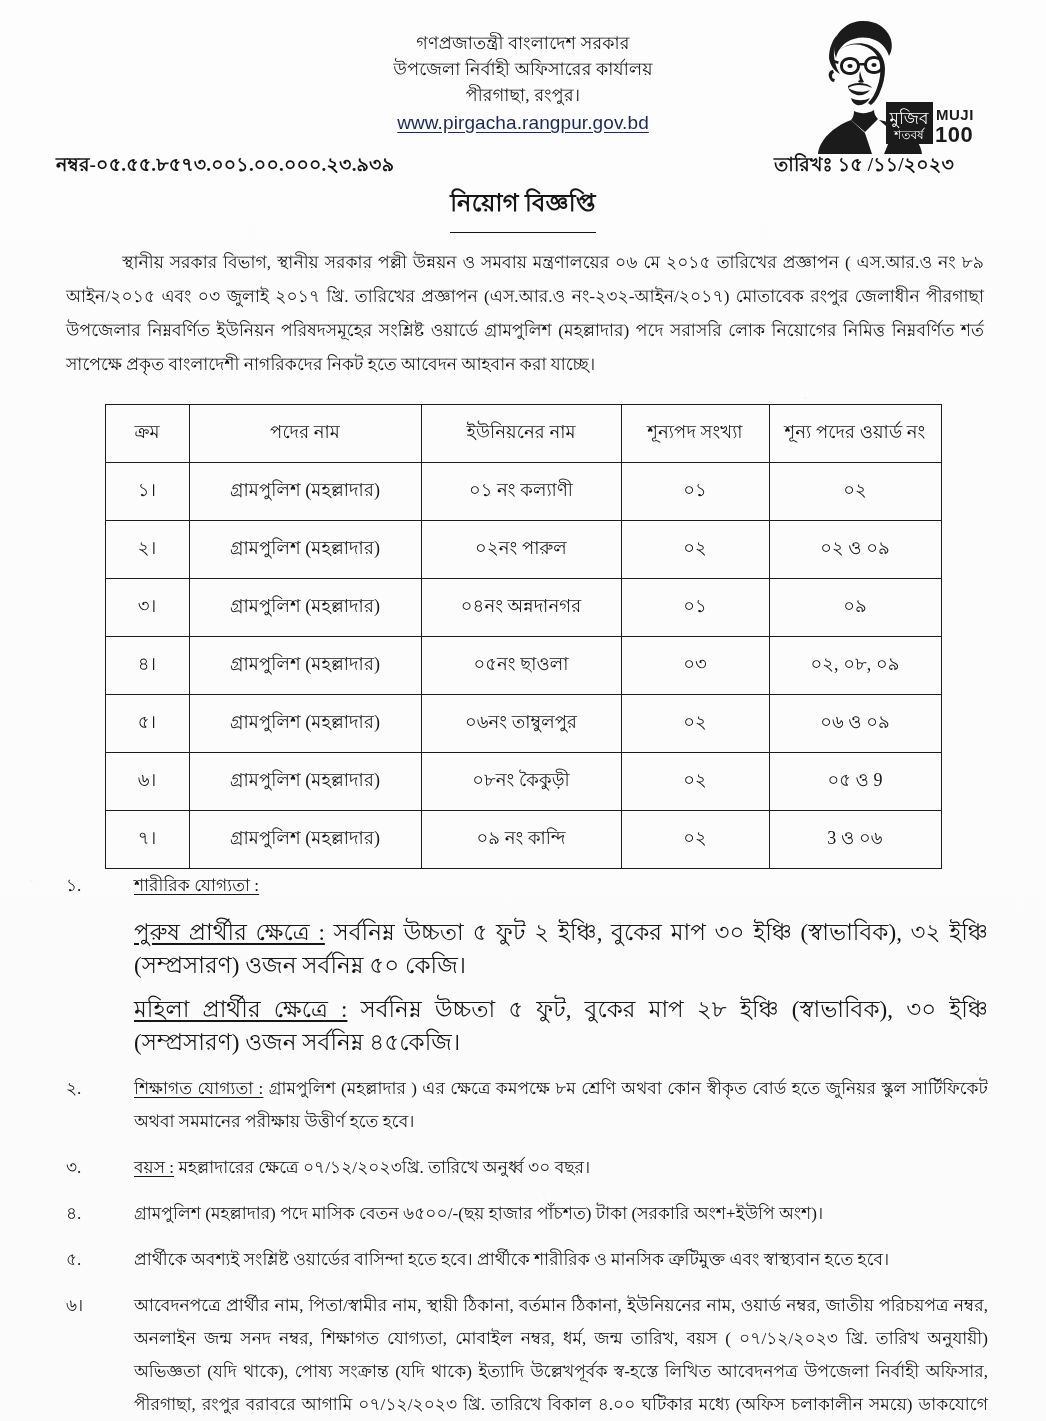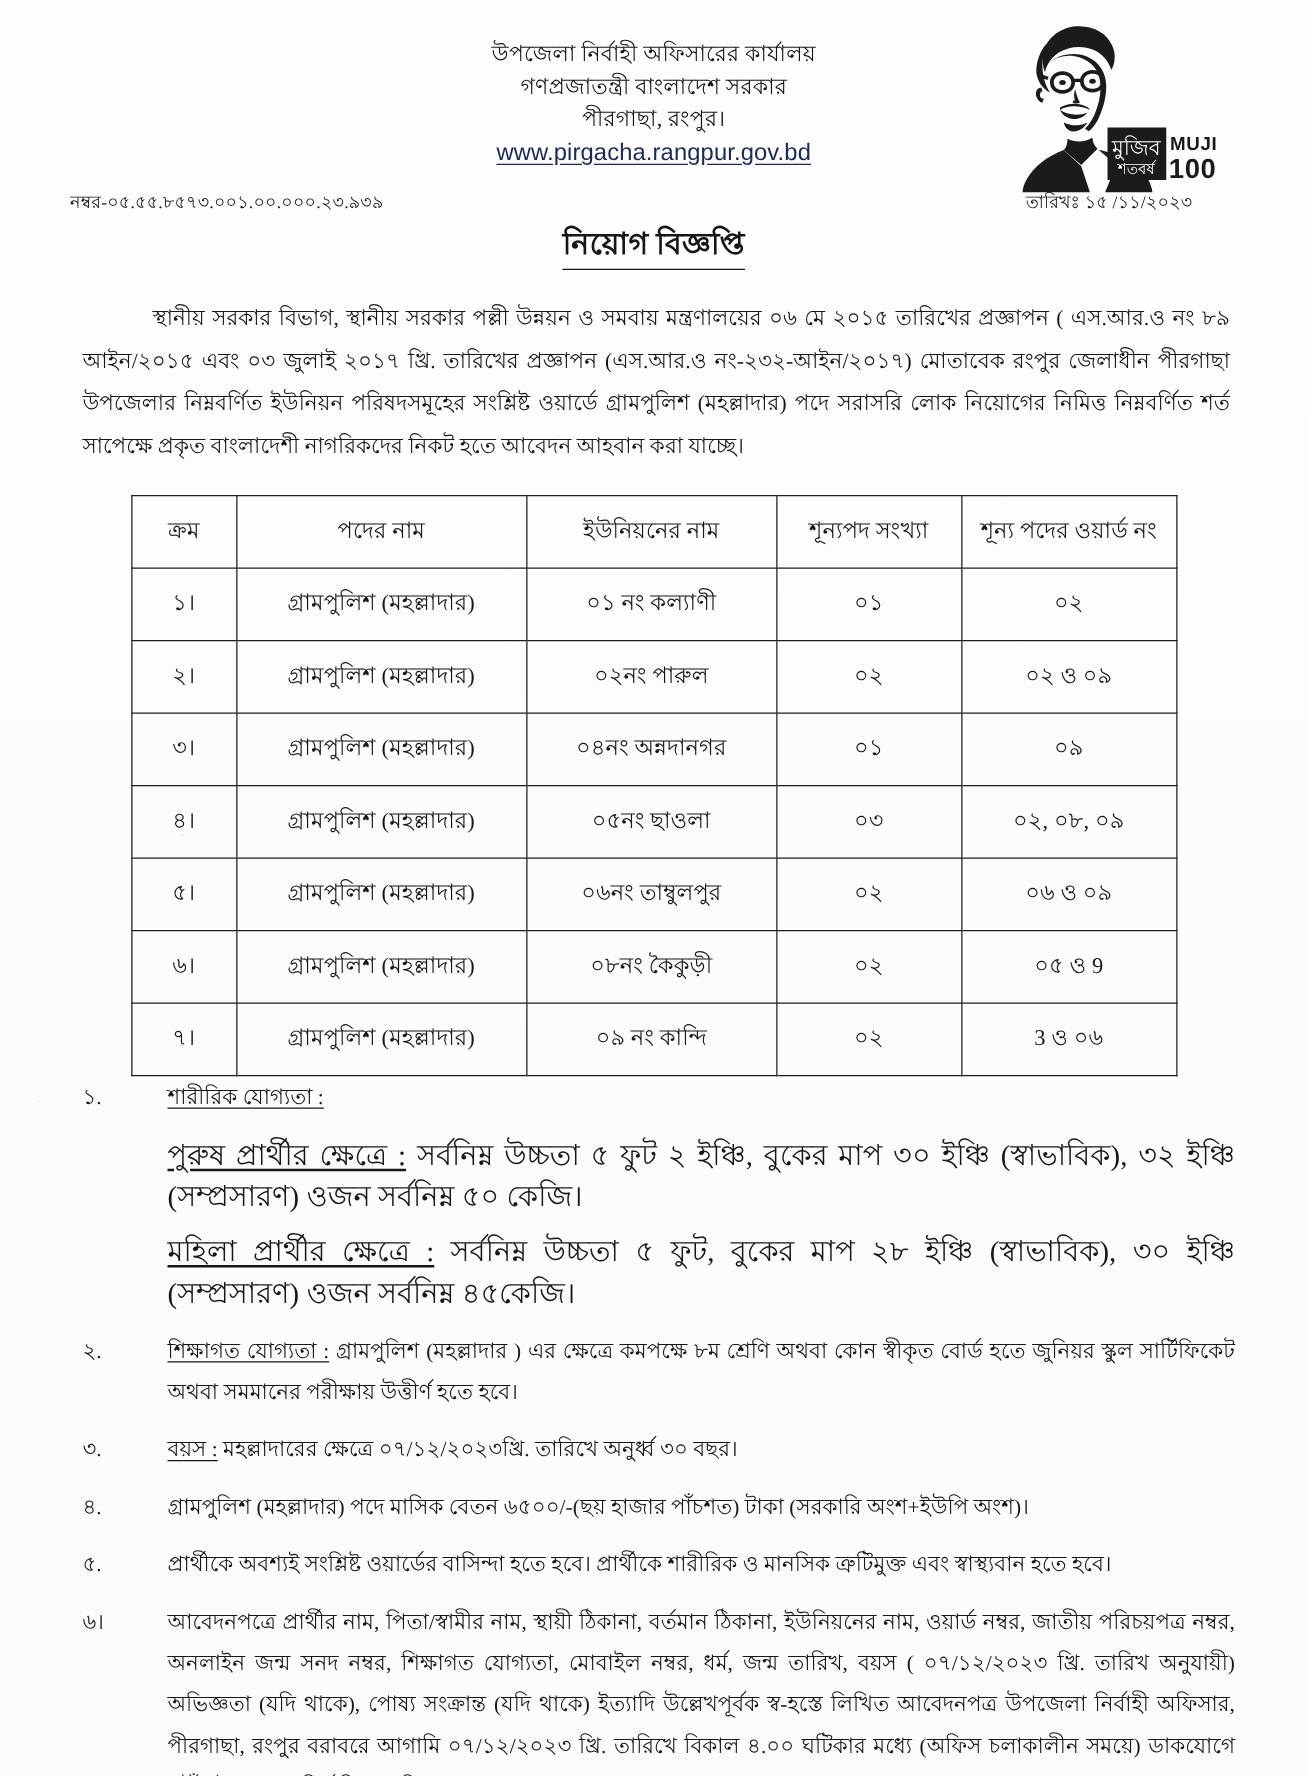--- a/index.html
+++ b/index.html
@@ -60,35 +60,36 @@
   }
   .logo svg { width: 100%; height: 100%; display: block; }
 
   
   .memo-row {
     display: flex;
     justify-content: space-between;
     align-items: baseline;
     margin-top: 16px;
     padding: 0 12px 0 8px;
-    font-size: 14px;
+    font-size: 19px;
+    font-weight: bold;
   }
   .memo-no { letter-spacing: .2px; }
   .memo-date { letter-spacing: .2px; padding-right: 32px; }
 
   .doc-title {
     text-align: center;
     margin-top: 2px;
     margin-bottom: 22px;
   }
   .doc-title span {
     font-size: 24px;
     font-weight: 600;
     border-bottom: 1.6px solid #151515;
-    padding-bottom: 6px;
+    padding-bottom: 16px;
     letter-spacing: .3px;
   }
 
   
   .intro {
     font-size: 17.2px;
     line-height: 34px;
     text-align: justify;
     text-align-last: left;
     text-indent: 56px;
@@ -159,22 +160,22 @@
     text-align-last: left;
   }
   .sub-block.first { margin-top: 14px; }
 </style>
 </head>
 <body>
 
 <div class="page">
 
   <div class="letterhead">
+    <div class="lh-line">গণপ্রজাতন্ত্রী বাংলাদেশ সরকার</div>
     <div class="lh-line">উপজেলা নির্বাহী অফিসারের কার্যালয়</div>
-    <div class="lh-line">গণপ্রজাতন্ত্রী বাংলাদেশ সরকার</div>
     <div class="lh-line">পীরগাছা, রংপুর।</div>
     <a class="lh-url" href="#">www.pirgacha.rangpur.gov.bd</a>
 
     <div class="logo">
       <svg viewBox="0 0 178 140" xmlns="http://www.w3.org/2000/svg" aria-hidden="true">
 
         <g fill="#1b1b1b">
 
           <path d="M38 30c2-12 13-22 27-23 14-1 25 6 29 16 3 7 2 14-1 19-2-7-7-13-14-16-9-4-20-3-28 2-6 4-10 10-11 16-2-5-2-10-2-14z"></path>
           <path d="M33 44c0-9 3-17 8-23-3 9-4 18-2 27 1 5 3 9 5 12-6-3-10-9-11-16z"></path>

